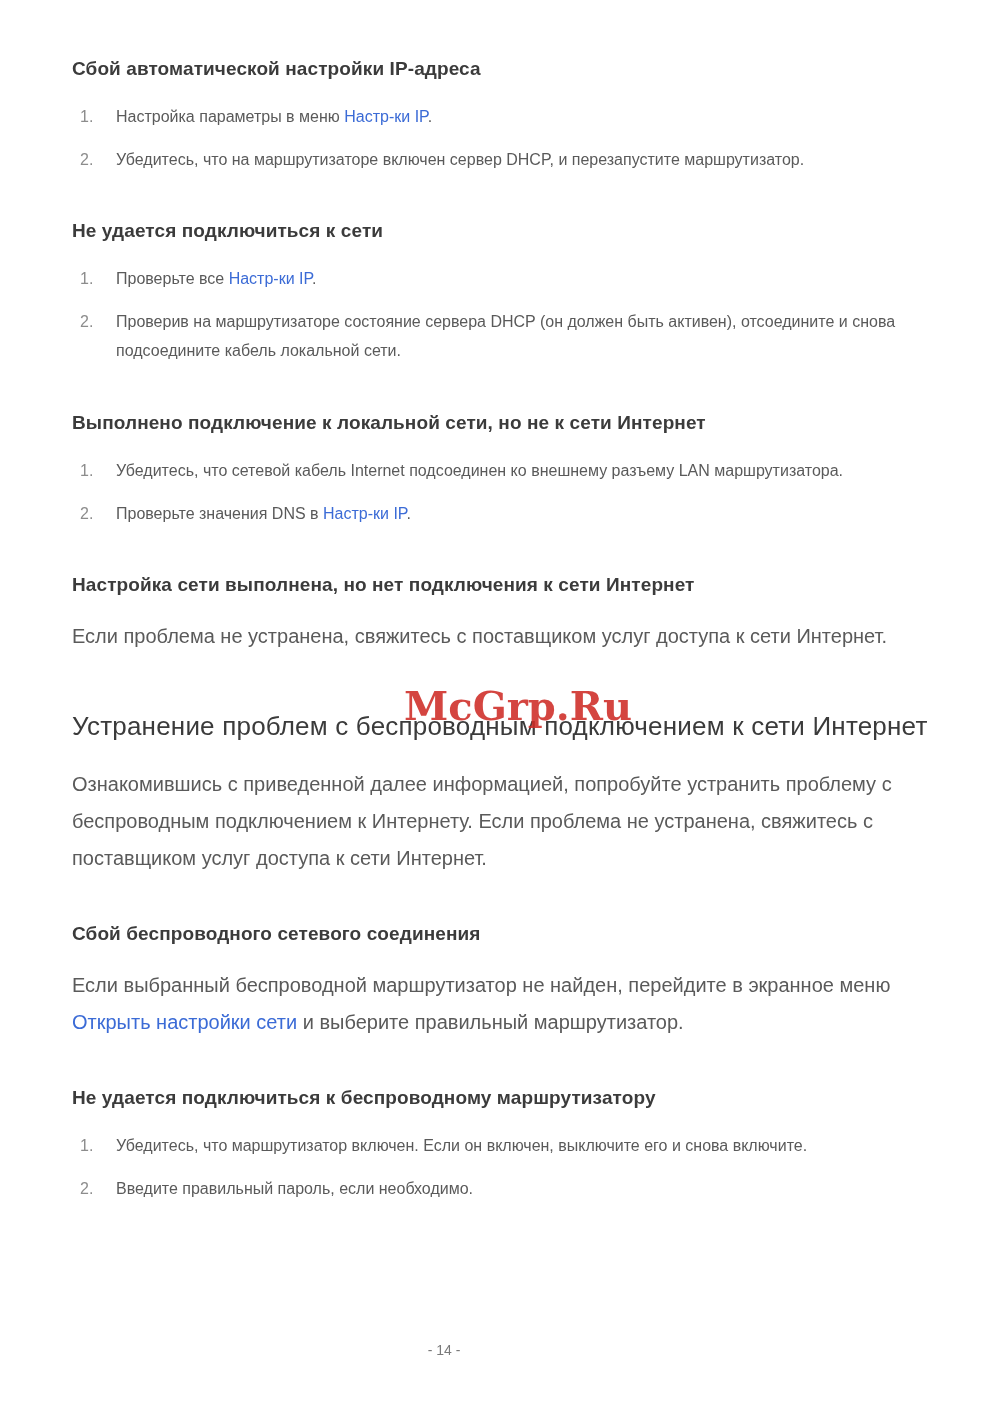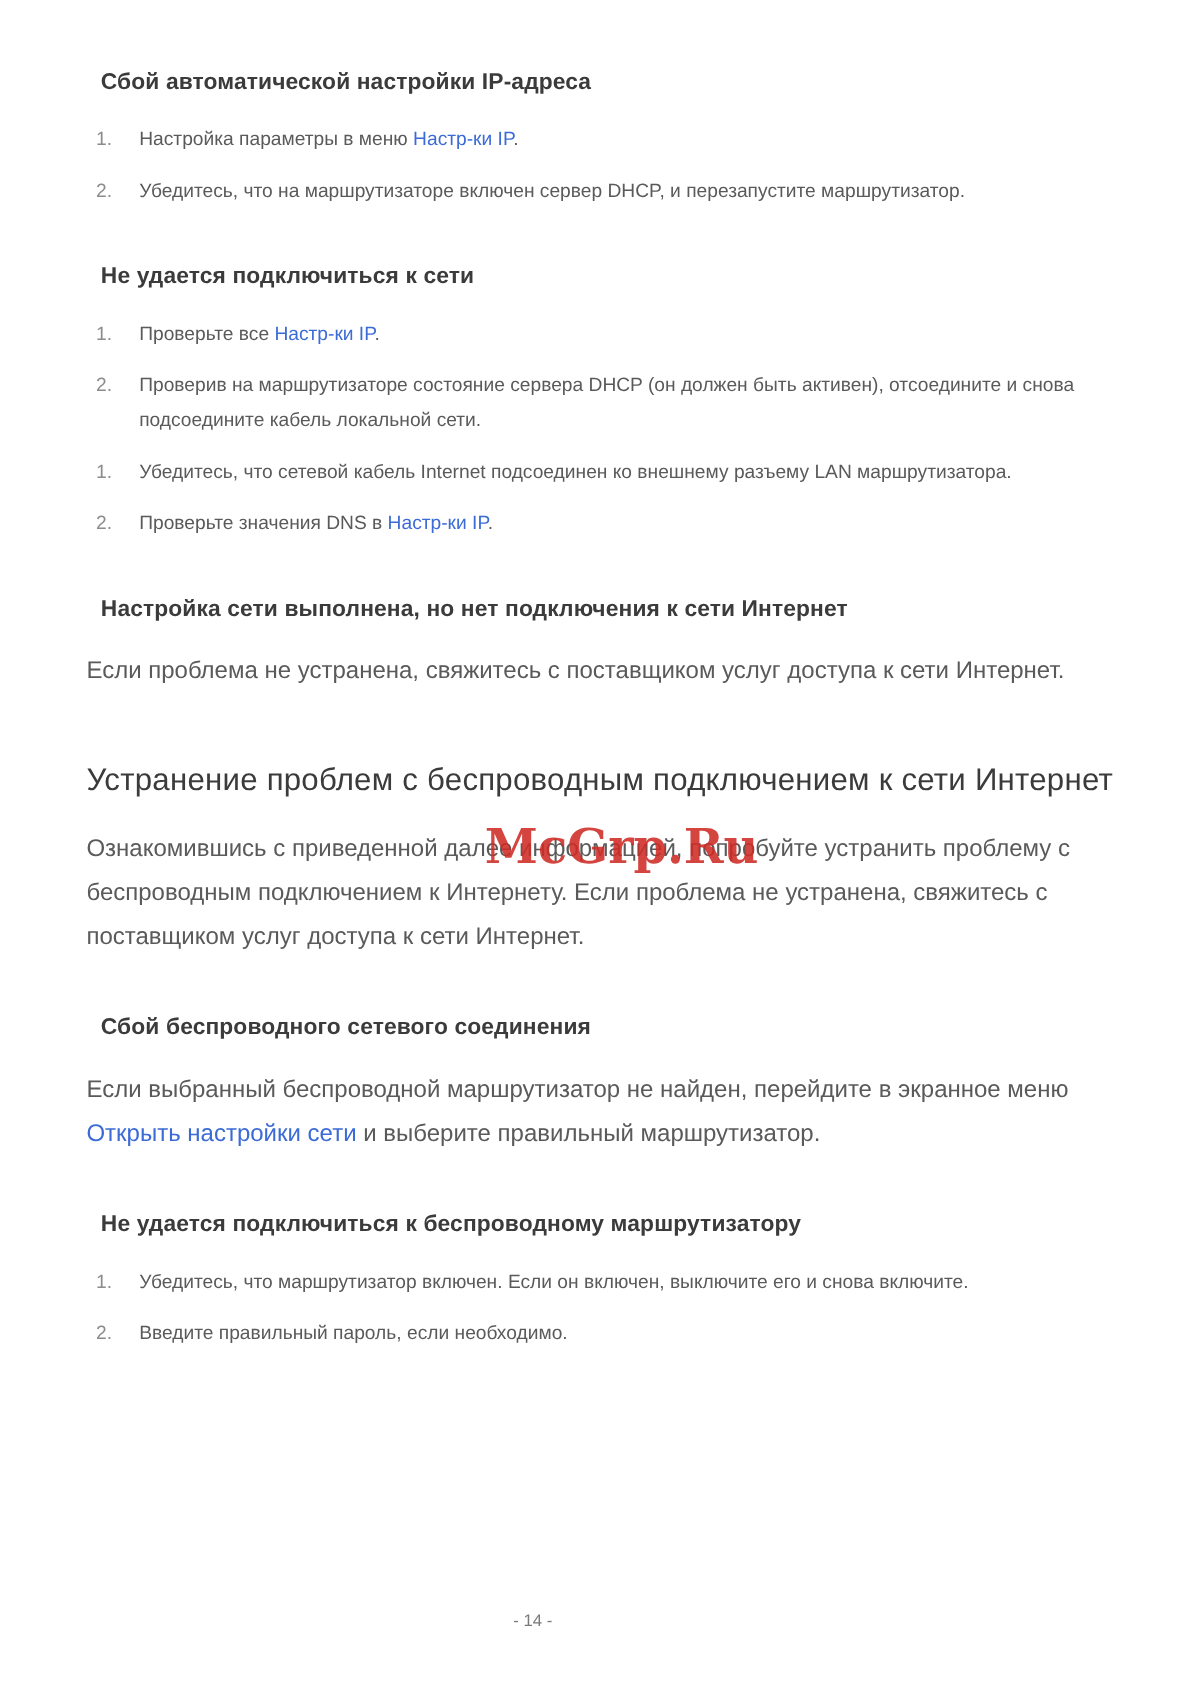--- a/index.html
+++ b/index.html
@@ -12,21 +12,21 @@
     overflow: hidden;
     font-family: "Liberation Sans", sans-serif;
     color: #5a5a5a;
   }
   .page { padding: 58px 70px 0 72px; position: relative; }
 
   .h3 {
     font-size: 19px;
     font-weight: 700;
     color: #3b3b3b;
-    margin: 46px 0 22px 12px;
+    margin: 46px 0 22px 0;
     letter-spacing: 0.1px;
   }
   .section:first-child .h3 { margin-top: 0; }
 
   .h1 {
     font-size: 26px;
     font-weight: 400;
     color: #3b3b3b;
     margin: 56px 0 24px 0;
     letter-spacing: 0.2px;
@@ -115,20 +115,21 @@
         <p class="step-text"><span>Проверьте все </span><a class="link">Настр-ки IP</a><span>.</span></p>
       </div>
       <div class="step">
         <span class="num">2.</span>
         <p class="step-text">Проверив на маршрутизаторе состояние сервера DHCP (он должен быть активен), отсоедините и снова подсоедините кабель локальной сети.</p>
       </div>
     </div>
   </section>
 
   <section class="section">
+    <h3 class="h3">Выполнено подключение к локальной сети, но не к сети Интернет</h3>
     <div class="steps">
       <div class="step">
         <span class="num">1.</span>
         <p class="step-text">Убедитесь, что сетевой кабель Internet подсоединен ко внешнему разъему LAN маршрутизатора.</p>
       </div>
       <div class="step">
         <span class="num">2.</span>
         <p class="step-text"><span>Проверьте значения DNS в </span><a class="link">Настр-ки IP</a><span>.</span></p>
       </div>
     </div>

